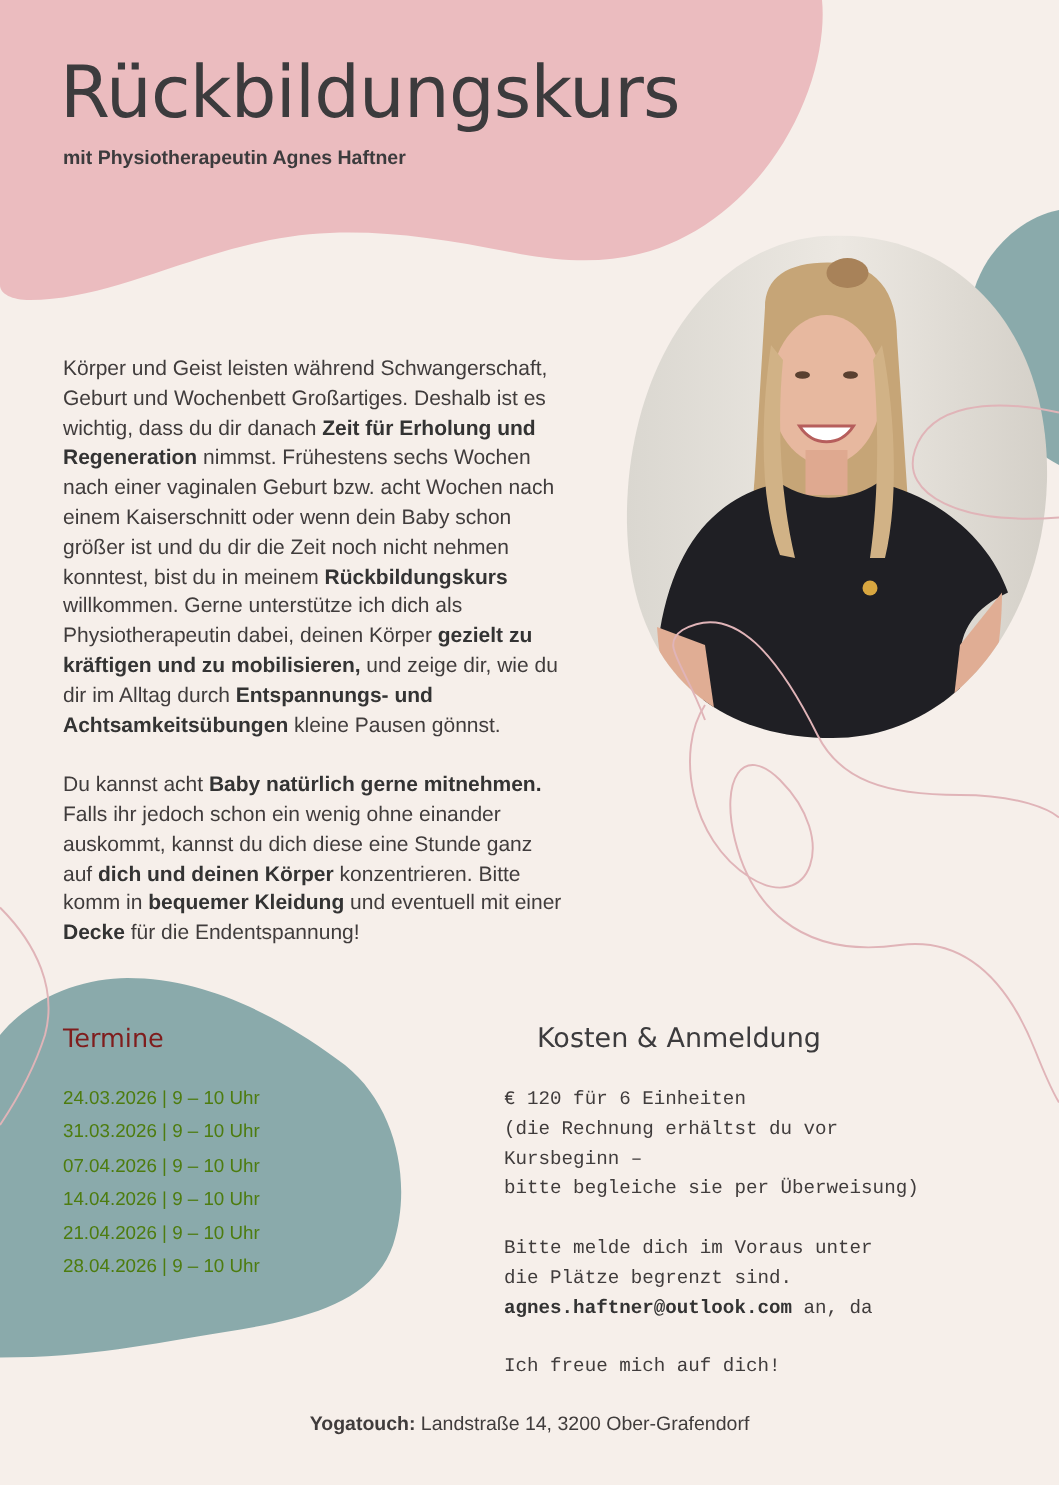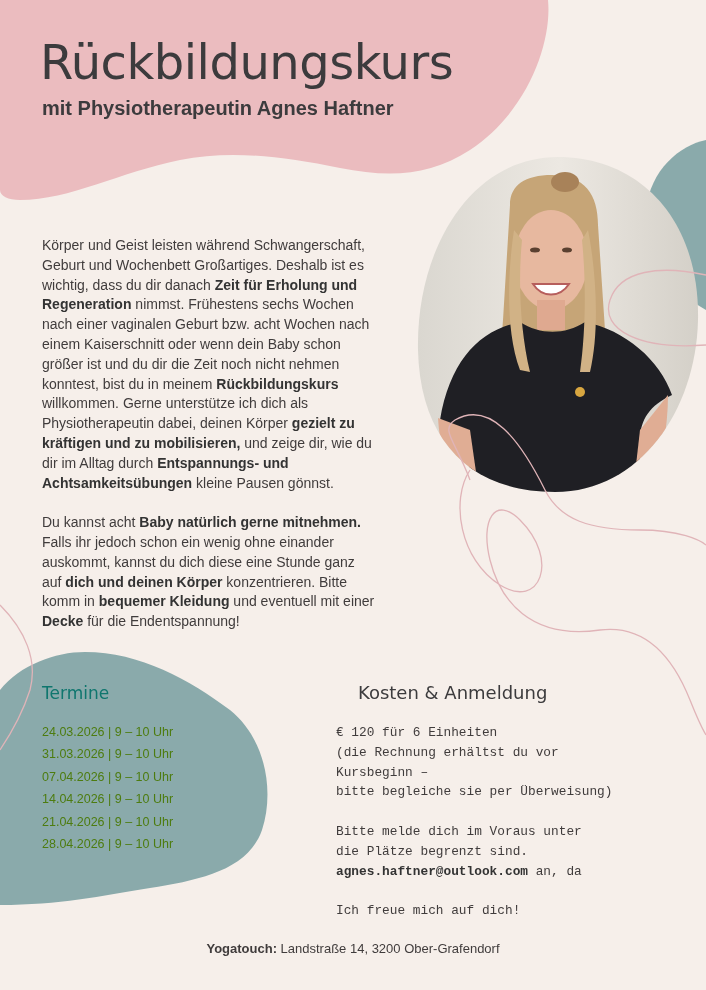--- a/index.html
+++ b/index.html
@@ -1,25 +1,25 @@
 <!DOCTYPE html>
 <html><head>
 <meta charset="utf-8">
 <style>
   * { margin:0; padding:0; box-sizing:border-box; }
   html, body { width:706px; height:990px; overflow:hidden; }
   body { background:#f6efea; font-family:"Liberation Sans", sans-serif; color:#3d3a3a; position:relative; }
   .page { position:absolute; left:0; top:0; width:706px; height:990px; overflow:hidden; background:#f6efea; }
   svg.deco { position:absolute; left:0; top:0; }
   .title { position:absolute; left:40px; top:34px; font-family:"DejaVu Sans", sans-serif; font-size:48px; font-weight:normal; color:#3c3b3d; letter-spacing:-0.5px; }
-  .subtitle { position:absolute; left:42px; top:97px; font-size:20px; font-weight:bold; color:#3c3b3d; }
+  .subtitle { position:absolute; left:42px; top:97px; font-size:13px; font-weight:bold; color:#3c3b3d; }
   .body-text { position:absolute; left:42px; top:236px; width:335px; font-size:14px; line-height:19.8px; color:#403c3c; }
   .body-text p { margin-bottom:19.8px; }
   .body-text b { font-weight:bold; color:#333; }
-  .termine-title { position:absolute; left:42px; top:683px; font-family:"DejaVu Sans", sans-serif; font-size:17px; color:#0f766e; }
+  .termine-title { position:absolute; left:42px; top:683px; font-family:"DejaVu Sans", sans-serif; font-size:17px; color:#7f1d1d; }
   .termine-list { position:absolute; left:42px; top:721px; font-size:12.5px; line-height:22.4px; color:#4d7c0f; }
   .kosten-title { position:absolute; left:338px; top:682px; font-family:"DejaVu Sans", sans-serif; font-size:18px; color:#3c3b3d;margin-left:20px; }
   .kosten-text { position:absolute; left:336px; top:723px; font-size:12.8px; line-height:19.8px; color:#403c3c; width:300px;font-family:Liberation Mono, monospace; }
   .kosten-text .gap { height:19.8px; }
   .kosten-text b { font-weight:bold; color:#333; }
   .footer { position:absolute; left:0; width:706px; top:941px; text-align:center; font-size:13px; color:#403c3c; }
   .footer b { font-weight:bold; }
 </style>
 </head>
 <body>

